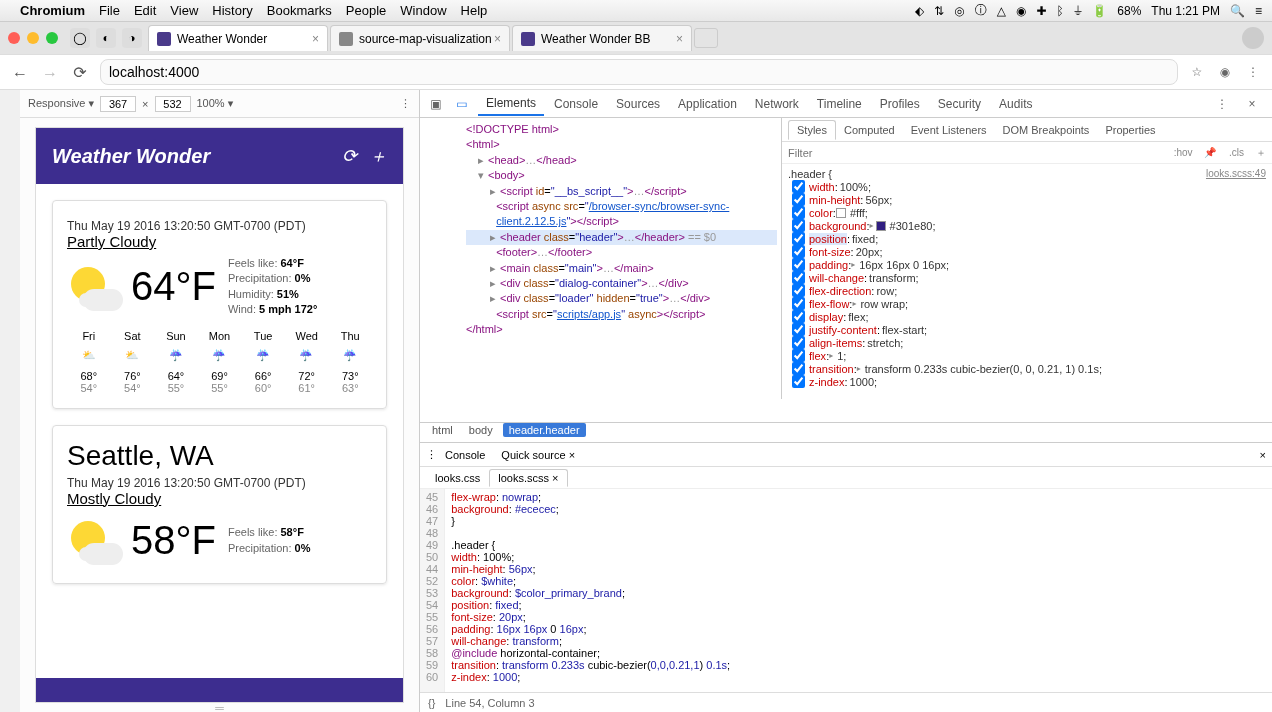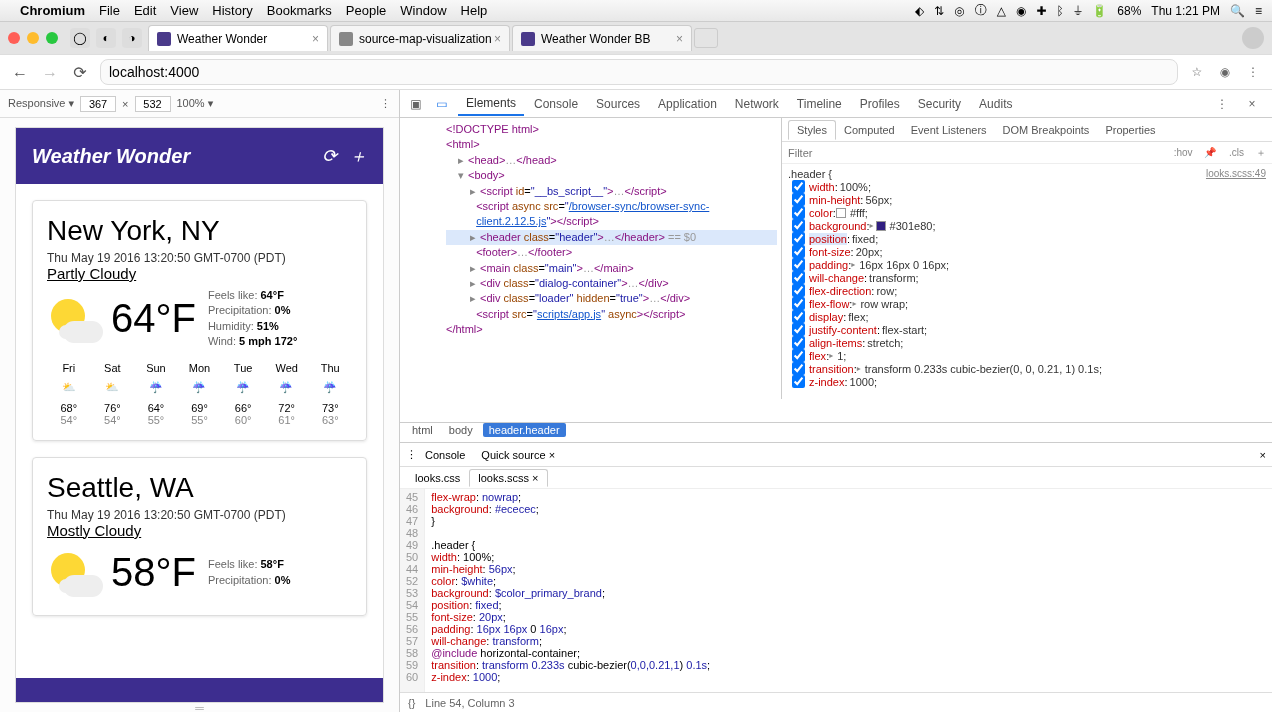--- a/index.html
+++ b/index.html
@@ -27,21 +27,21 @@
 .tab .tab-close { margin-left: auto; color: #888; }
 .tab .tab-icon { margin-right: 6px; width: 14px; height: 14px; background: #4a3a8a; border-radius: 2px; }
 .new-tab { width: 24px; height: 20px; border: 1px solid #ccc; border-radius: 3px; display: flex; align-items: center; justify-content: center; }
 .profile-avatar { margin-left: auto; width: 22px; height: 22px; border-radius: 50%; background: #ccc; }
 .addr-bar { display: flex; align-items: center; height: 36px; background: #fff; border-top: 1px solid #ddd; border-bottom: 1px solid #ddd; padding: 0 10px; gap: 10px; }
 .nav-btn { width: 20px; height: 20px; display: flex; align-items: center; justify-content: center; color: #555; font-size: 16px; }
 .url-input { flex: 1; border: 1px solid #ddd; border-radius: 8px; padding: 4px 8px; font-size: 14px; background: #fafafa; }
 .addr-icon { width: 18px; height: 18px; color: #666; display: flex; align-items: center; justify-content: center; }
 
 
-.main-area { display: flex; height: calc(712px - 22px - 32px - 36px); }
+.main-area { display: flex; height: calc(712px - 22px - 32px - 36px); padding-left: 20px; }
 
 
 .device-pane { width: 400px; background: #fcfcfc; border-right: 1px solid #ccc; display: flex; flex-direction: column; }
 .device-toolbar { height: 28px; border-bottom: 1px solid #ddd; display: flex; align-items: center; padding: 0 8px; font-size: 11px; gap: 6px; color: #555; }
 .device-toolbar select, .device-toolbar input { font-size: 11px; border: 1px solid #ccc; padding: 1px 4px; }
 .device-toolbar .dim-input { width: 36px; text-align: center; }
 .device-toolbar .more { margin-left: auto; }
 .device-viewport { flex: 1; display: flex; justify-content: center; padding: 10px 0; overflow: hidden; position: relative; background: #fcfcfc; }
 .device-frame { width: 367px; background: #fff; box-shadow: 0 0 0 1px #ddd; overflow: hidden; position: relative; }
 
@@ -215,21 +215,20 @@
     </div>
     <div class="device-viewport">
       <div class="device-frame">
         <div class="app-header">
           <span class="hdr-title">Weather Wonder</span>
           <span class="hdr-icon">⟳</span>
           <span class="hdr-icon">＋</span>
         </div>
 
         <div class="weather-card">
-          <div class="city-name">New York, NY</div>
           <div class="city-date">Thu May 19 2016 13:20:50 GMT-0700 (PDT)</div>
           <div class="cond-text">Partly Cloudy</div>
           <div class="current-row">
             <div class="wicon">
                 <div class="sun"></div>
                 <div class="cloud"></div>
               </div>
             <div class="temp-big">64°F</div>
             <div class="details">
               <div><span class="lbl">Feels like: </span><b>64°F</b></div>

